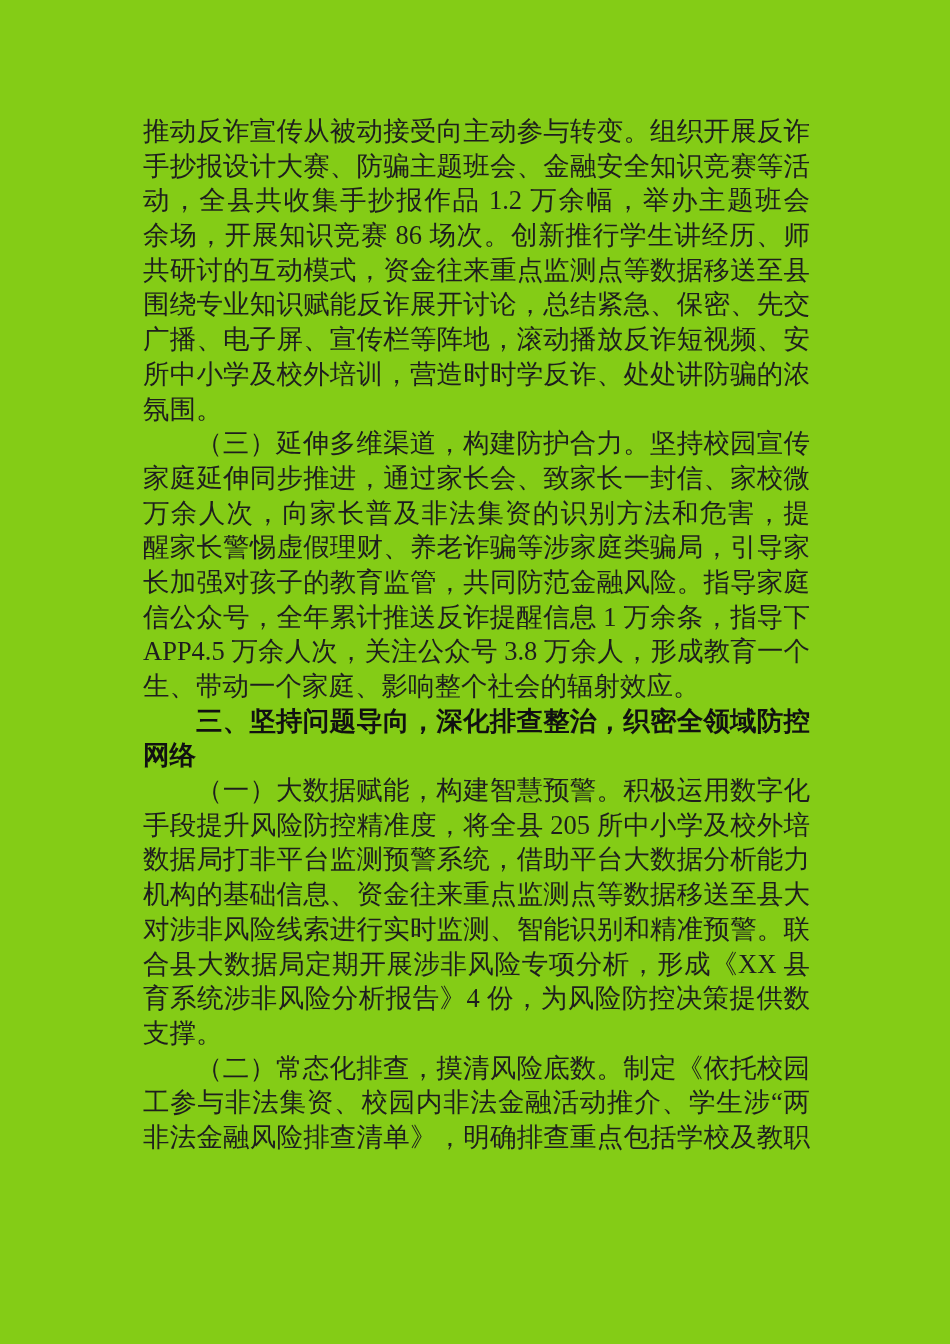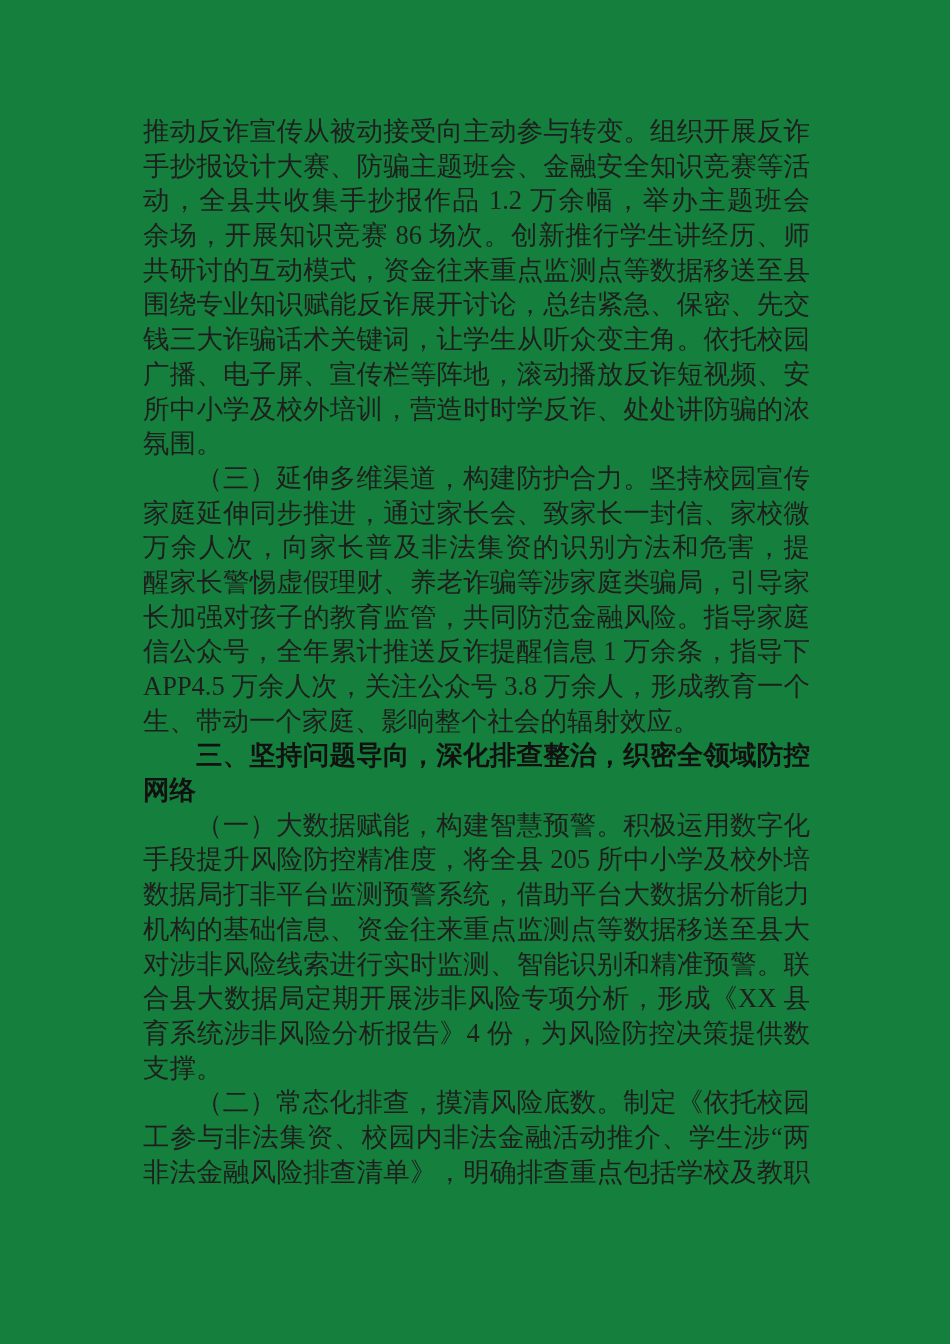--- a/index.html
+++ b/index.html
@@ -4,21 +4,21 @@
 <style>
   html, body {
     margin: 0;
     padding: 0;
     background: #ffffff;
   }
   .page {
     position: relative;
     width: 950px;
     height: 1344px;
-    background: #15803d;
+    background: #84cc16;
     overflow: hidden;
   }
   .textblock {
     position: absolute;
     left: 143px;
     top: 114px;
     width: 667px;
   }
   .line {
     font-family: "Liberation Serif", "DejaVu Serif", serif;
@@ -47,21 +47,20 @@
 <body>
 
 <div class="page">
   <div class="textblock">
       <div class="line">推动反诈宣传从被动接受向主动参与转变。组织开展反诈</div>
       <div class="line">手抄报设计大赛、防骗主题班会、金融安全知识竞赛等活</div>
       <div class="line">动，全县共收集手抄报作品 1.2 万余幅，举办主题班会 410</div>
       <div class="line">余场，开展知识竞赛 86 场次。创新推行学生讲经历、师生</div>
       <div class="line">共研讨的互动模式，资金往来重点监测点等数据移送至县大</div>
       <div class="line">围绕专业知识赋能反诈展开讨论，总结紧急、保密、先交</div>
-      <div class="line">钱三大诈骗话术关键词，让学生从听众变主角。依托校园</div>
       <div class="line">广播、电子屏、宣传栏等阵地，滚动播放反诈短视频、安</div>
       <div class="line">所中小学及校外培训，营造时时学反诈、处处讲防骗的浓厚</div>
       <div class="line noj">氛围。</div>
       <div class="line indent">（三）延伸多维渠道，构建防护合力。坚持校园宣传+</div>
       <div class="line">家庭延伸同步推进，通过家长会、致家长一封信、家校微</div>
       <div class="line">万余人次，向家长普及非法集资的识别方法和危害，提</div>
       <div class="line">醒家长警惕虚假理财、养老诈骗等涉家庭类骗局，引导家</div>
       <div class="line">长加强对孩子的教育监管，共同防范金融风险。指导家庭</div>
       <div class="line">信公众号，全年累计推送反诈提醒信息 1 万余条，指导下载</div>
       <div class="line">APP4.5 万余人次，关注公众号 3.8 万余人，形成教育一个学</div>

